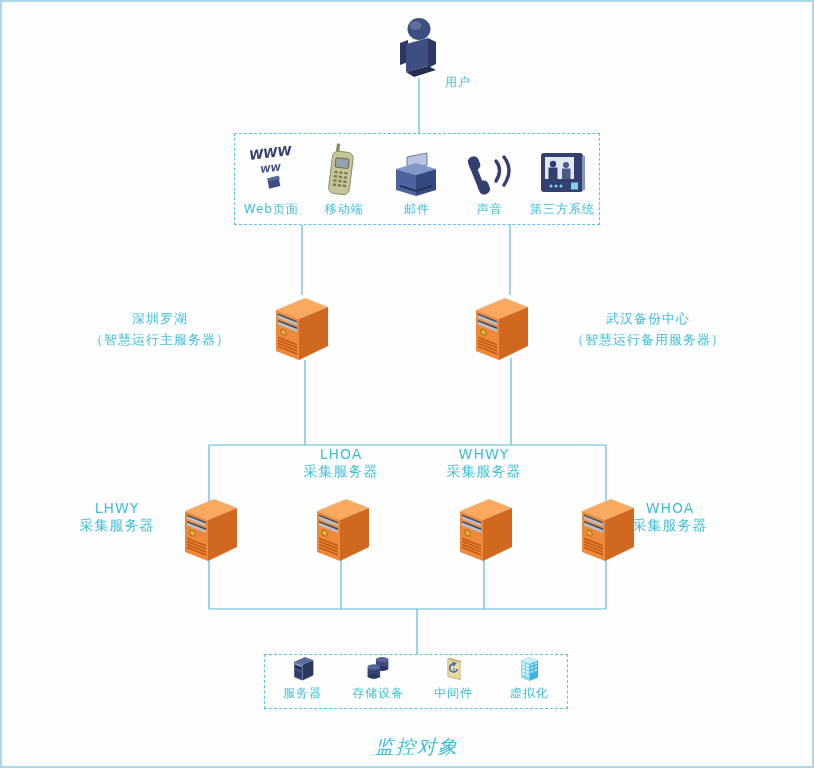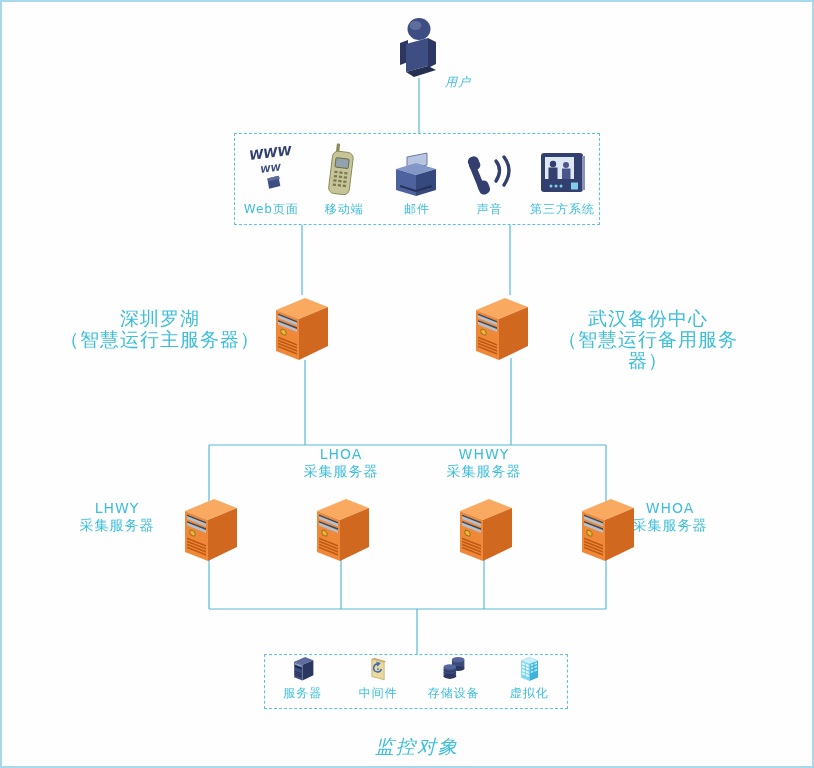--- a/index.html
+++ b/index.html
@@ -1,23 +1,23 @@
 <!DOCTYPE html>
 <html><head>
 <meta charset="utf-8">
 <style>
   html,body{margin:0;padding:0;background:#fff;font-family:"DejaVu Sans",sans-serif;}
   .stage{position:relative;width:814px;height:768px;box-sizing:border-box;
          border:2px solid #a7d9eb;background:#fefefe;overflow:hidden;}
   .connectors{position:absolute;left:0;top:0;width:814px;height:768px;pointer-events:none;}
   .node{position:absolute;}
   .lbl{position:absolute;color:#3bbeda;text-align:center;letter-spacing:1px;line-height:1.25;}
-  .lbl.small{font-size:12px;font-style:italic;}
+  .lbl.small{font-size:12px;}
   .lbl.med{font-size:14px;line-height:17px;}
-  .lbl.big{font-size:19px;line-height:21px;}
+  .lbl.big{font-size:13px;line-height:21px;}
   .lbl.title{font-size:19px;letter-spacing:2px;font-style:italic;}
   .dashedbox{position:absolute;border:1px dashed #5ac4de;box-sizing:border-box;
              display:flex;flex-direction:row;align-items:stretch;text-align:right;}
   .cell{flex:1 1 0;display:flex;flex-direction:column;align-items:center;
         justify-content:flex-end;padding-bottom:6px;gap:3px;}
   .cell .clabel{color:#3bbeda;font-size:12px;letter-spacing:1px;white-space:nowrap;}
   .icon{display:block;}
 </style>
 </head>
 <body>
@@ -280,32 +280,32 @@
     </svg>
 
   <div class="dashedbox" style="left:262px;top:652px;width:304px;height:55px">
     <div class="cell">
       <svg class="icon" width="46" height="46">
           <use href="#sym-server-navy"></use>
         </svg>
       <span class="clabel">服务器</span>
     </div>
     <div class="cell">
+      <svg class="icon" width="46" height="48">
+          <use href="#sym-storage"></use>
+        </svg>
+      <span class="clabel">存储设备</span>
+    </div>
+    <div class="cell">
       <svg class="icon" width="34" height="42">
           <use href="#sym-mw"></use>
         </svg>
       <span class="clabel">中间件</span>
     </div>
     <div class="cell">
-      <svg class="icon" width="46" height="48">
-          <use href="#sym-storage"></use>
-        </svg>
-      <span class="clabel">存储设备</span>
-    </div>
-    <div class="cell">
       <svg class="icon" width="36" height="44">
           <use href="#sym-virt"></use>
         </svg>
       <span class="clabel">虚拟化</span>
     </div>
   </div>
 
   <div class="lbl title" style="left:340px;top:733px;width:150px">监控对象</div>
 
 </div>

